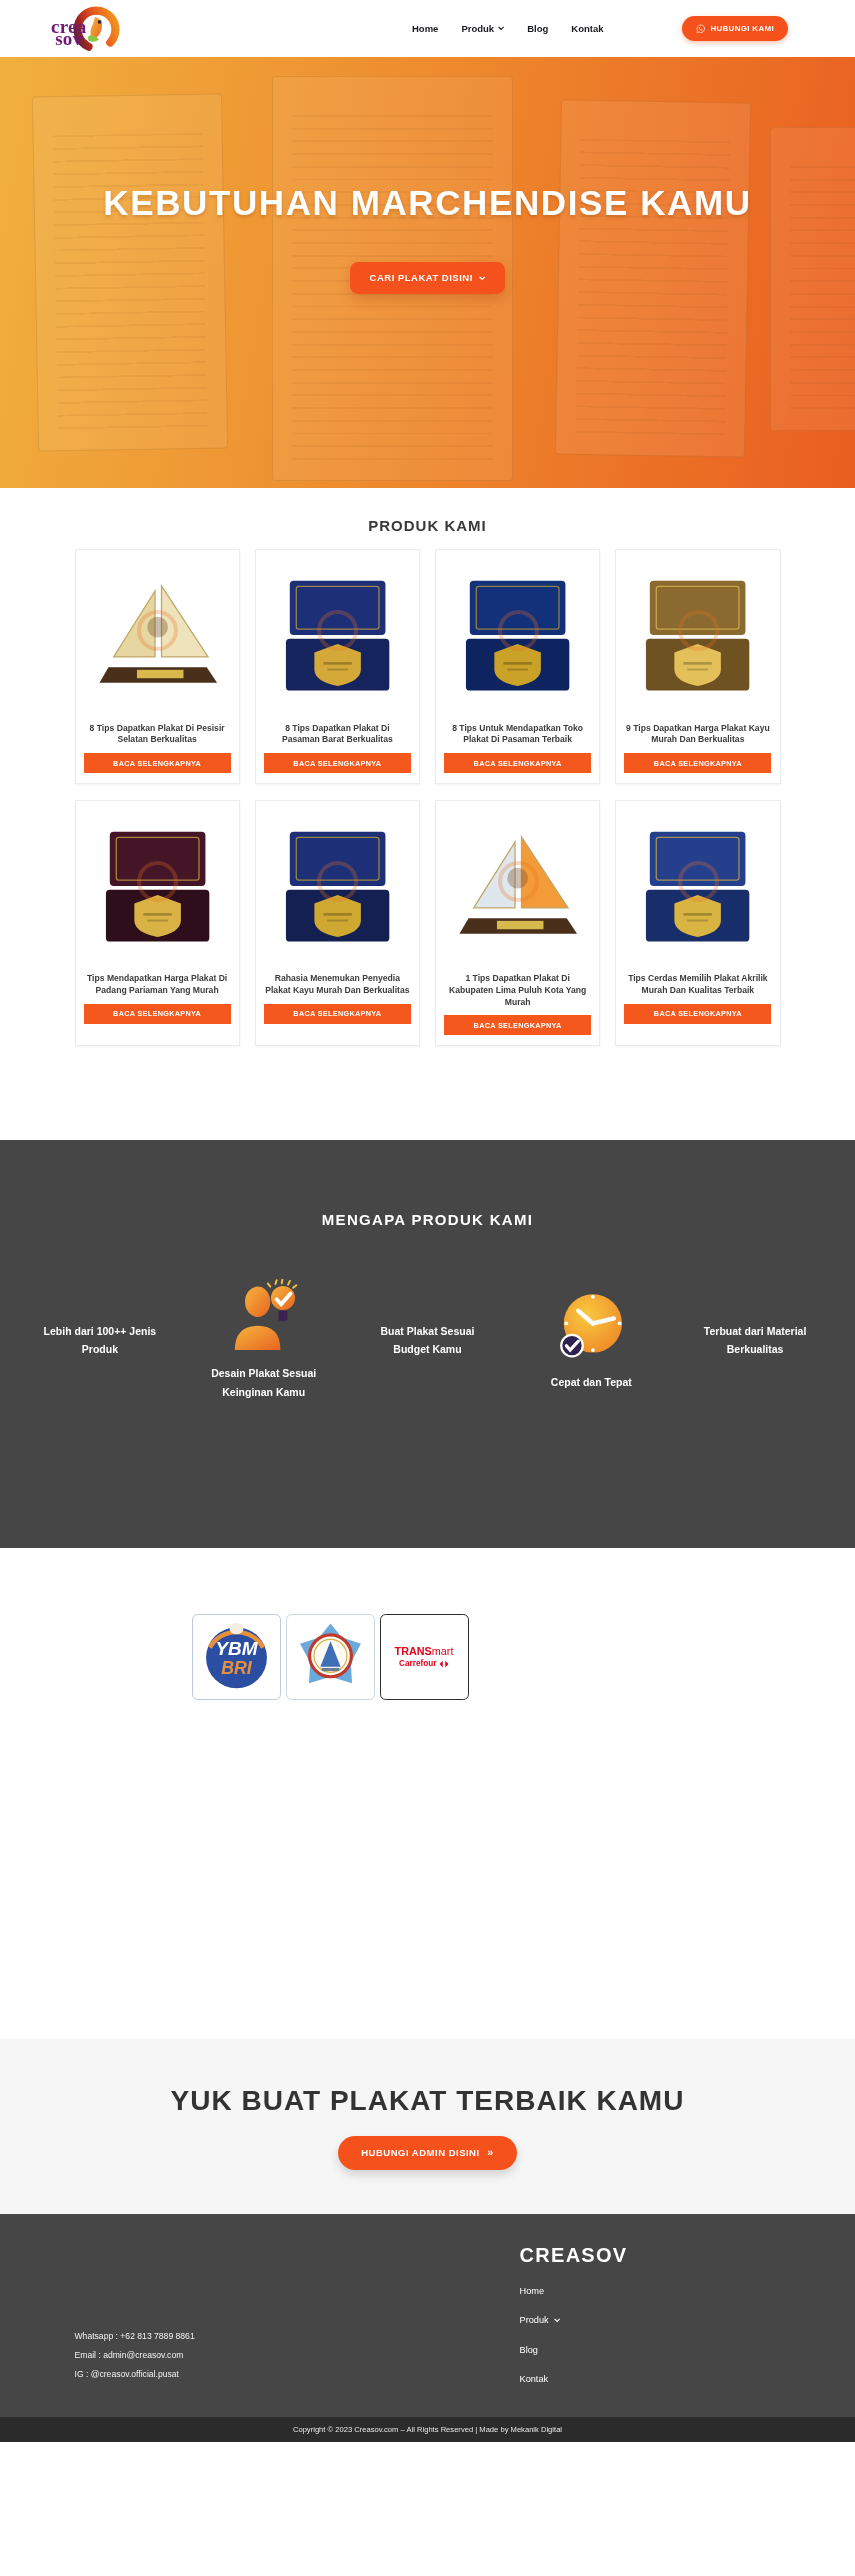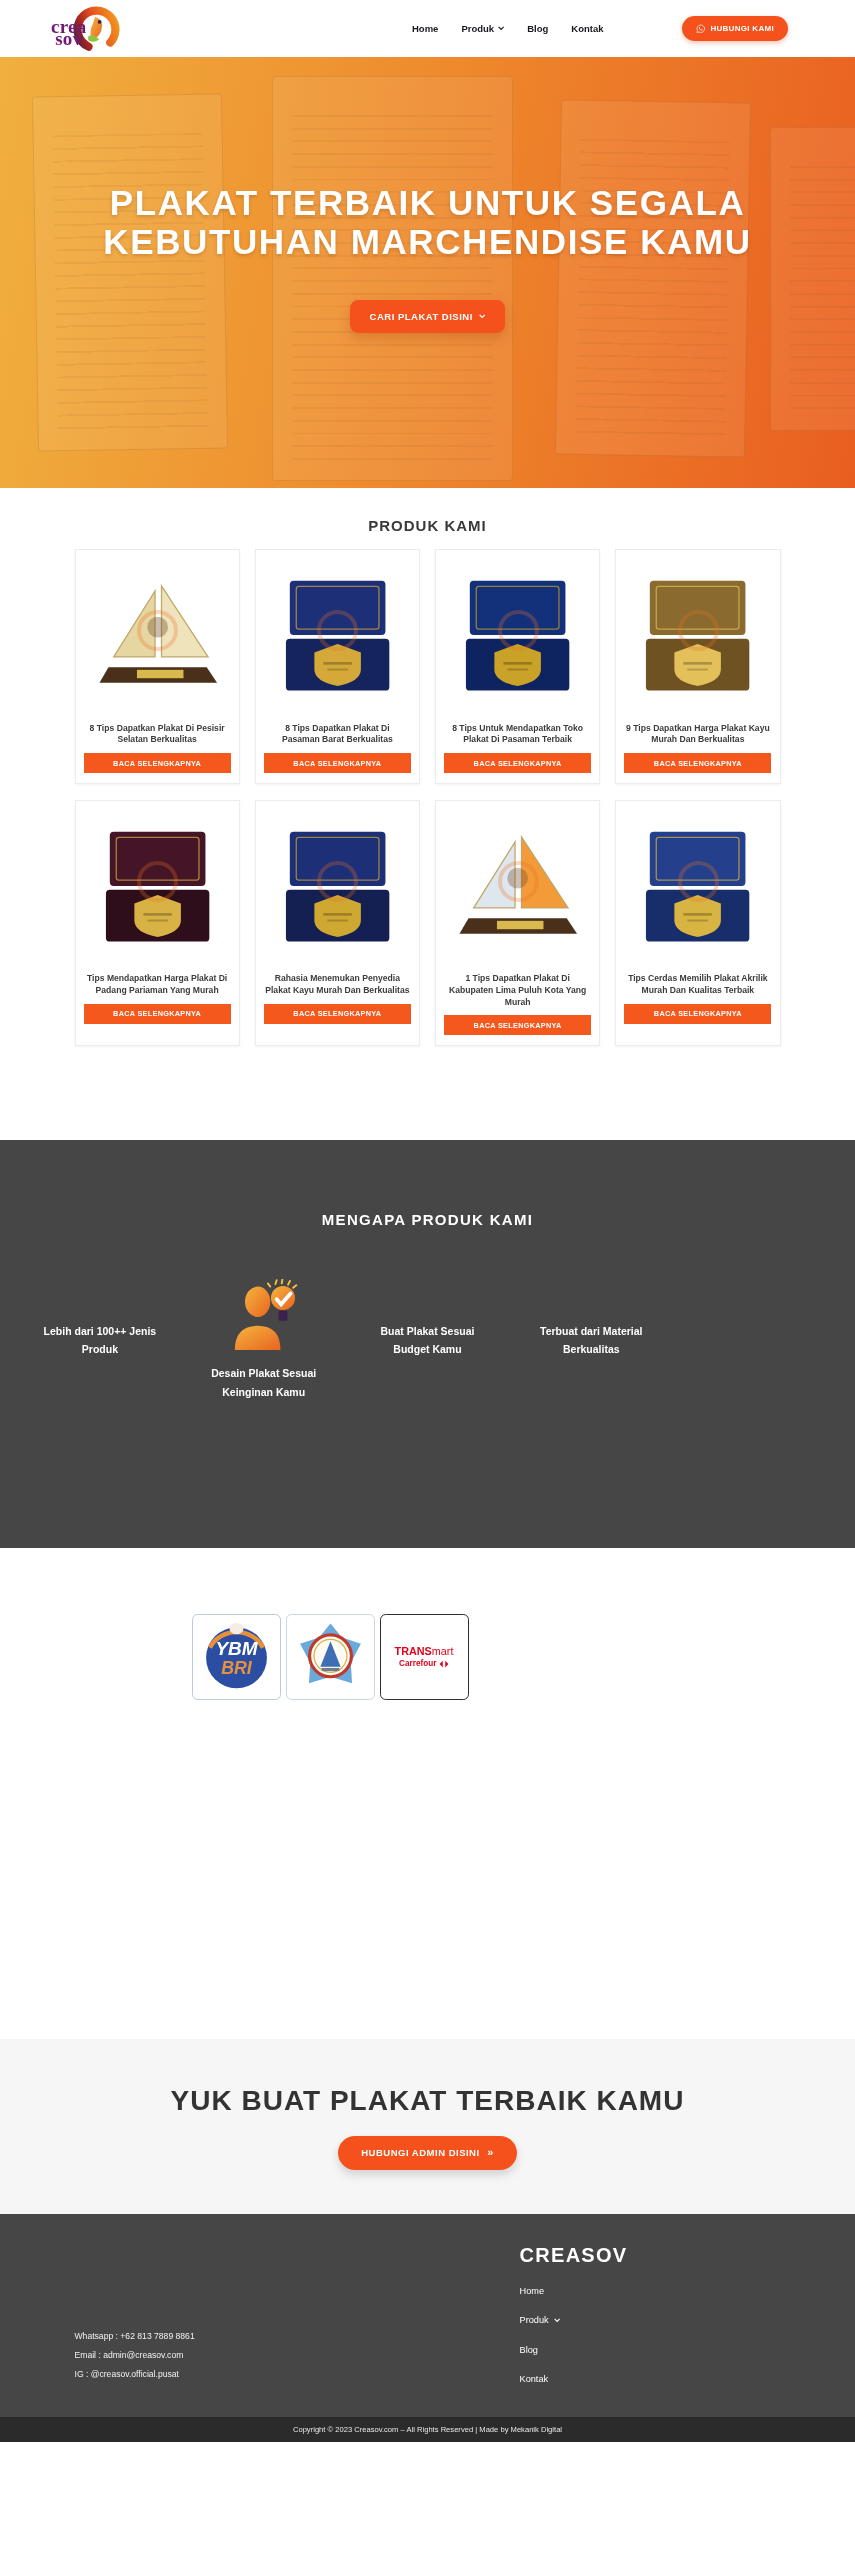--- a/index.html
+++ b/index.html
@@ -228,21 +228,20 @@
 
 <section class="hero">
   <div class="hero-bg">
     <div class="plq plq1"></div>
     <div class="plq plq2"></div>
     <div class="plq plq3"></div>
     <div class="plq plq4"></div>
   </div>
   <div class="hero-inner">
     <h1 class="hero-title">
-      <span>PLAKAT TERBAIK UNTUK SEGALA</span>
       <span>KEBUTUHAN MARCHENDISE KAMU</span>
     </h1>
     <button class="btn btn-hero">
       <span>CARI PLAKAT DISINI</span>
       <svg class="chev" viewBox="0 0 10 10">
           <polyline points="1,3 5,7 9,3" fill="none" stroke="#fff" stroke-width="2"></polyline>
         </svg>
     </button>
   </div>
 </section>
@@ -365,20 +364,33 @@
         <ellipse cx="50" cy="36" rx="20" ry="24" fill="url(#orgGrad)"></ellipse>
         <path d="M14 112 q0 -38 36 -38 q36 0 36 38 z" fill="url(#orgGrad)"></path>
       </svg>
       <div class="feature-label">Desain Plakat Sesuai Keinginan Kamu</div>
     </div>
 
     <div class="feature">
       <div class="feature-label">Buat Plakat Sesuai Budget Kamu</div>
     </div>
 
+    <div class="feature">
+      <svg class="feature-icon" viewBox="0 0 120 120">
+        <circle cx="63" cy="56" r="46" fill="url(#clockGrad)"></circle>
+        <circle cx="63" cy="14" r="3" fill="#fff"></circle>
+          <circle cx="105" cy="56" r="3" fill="#fff"></circle>
+          <circle cx="63" cy="98" r="3" fill="#fff"></circle>
+          <circle cx="21" cy="56" r="3" fill="#fff"></circle>
+        <path d="M40 36 L63 56 L96 48" fill="none" stroke="#fff" stroke-width="7" stroke-linecap="round"></path>
+        <circle cx="30" cy="91" r="17" fill="#2d2250" stroke="#fff" stroke-width="3.5"></circle>
+        <path d="M21 91 l6 7 l13 -14" fill="none" stroke="#fff" stroke-width="5" stroke-linecap="round"></path>
+      </svg>
+      <div class="feature-label">Cepat dan Tepat</div>
+    </div>
 
     <div class="feature">
       <div class="feature-label">Terbuat dari Material Berkualitas</div>
     </div>
 
   </div>
 </section>
 
 <section class="clients-section">
   <div class="logo-row">

